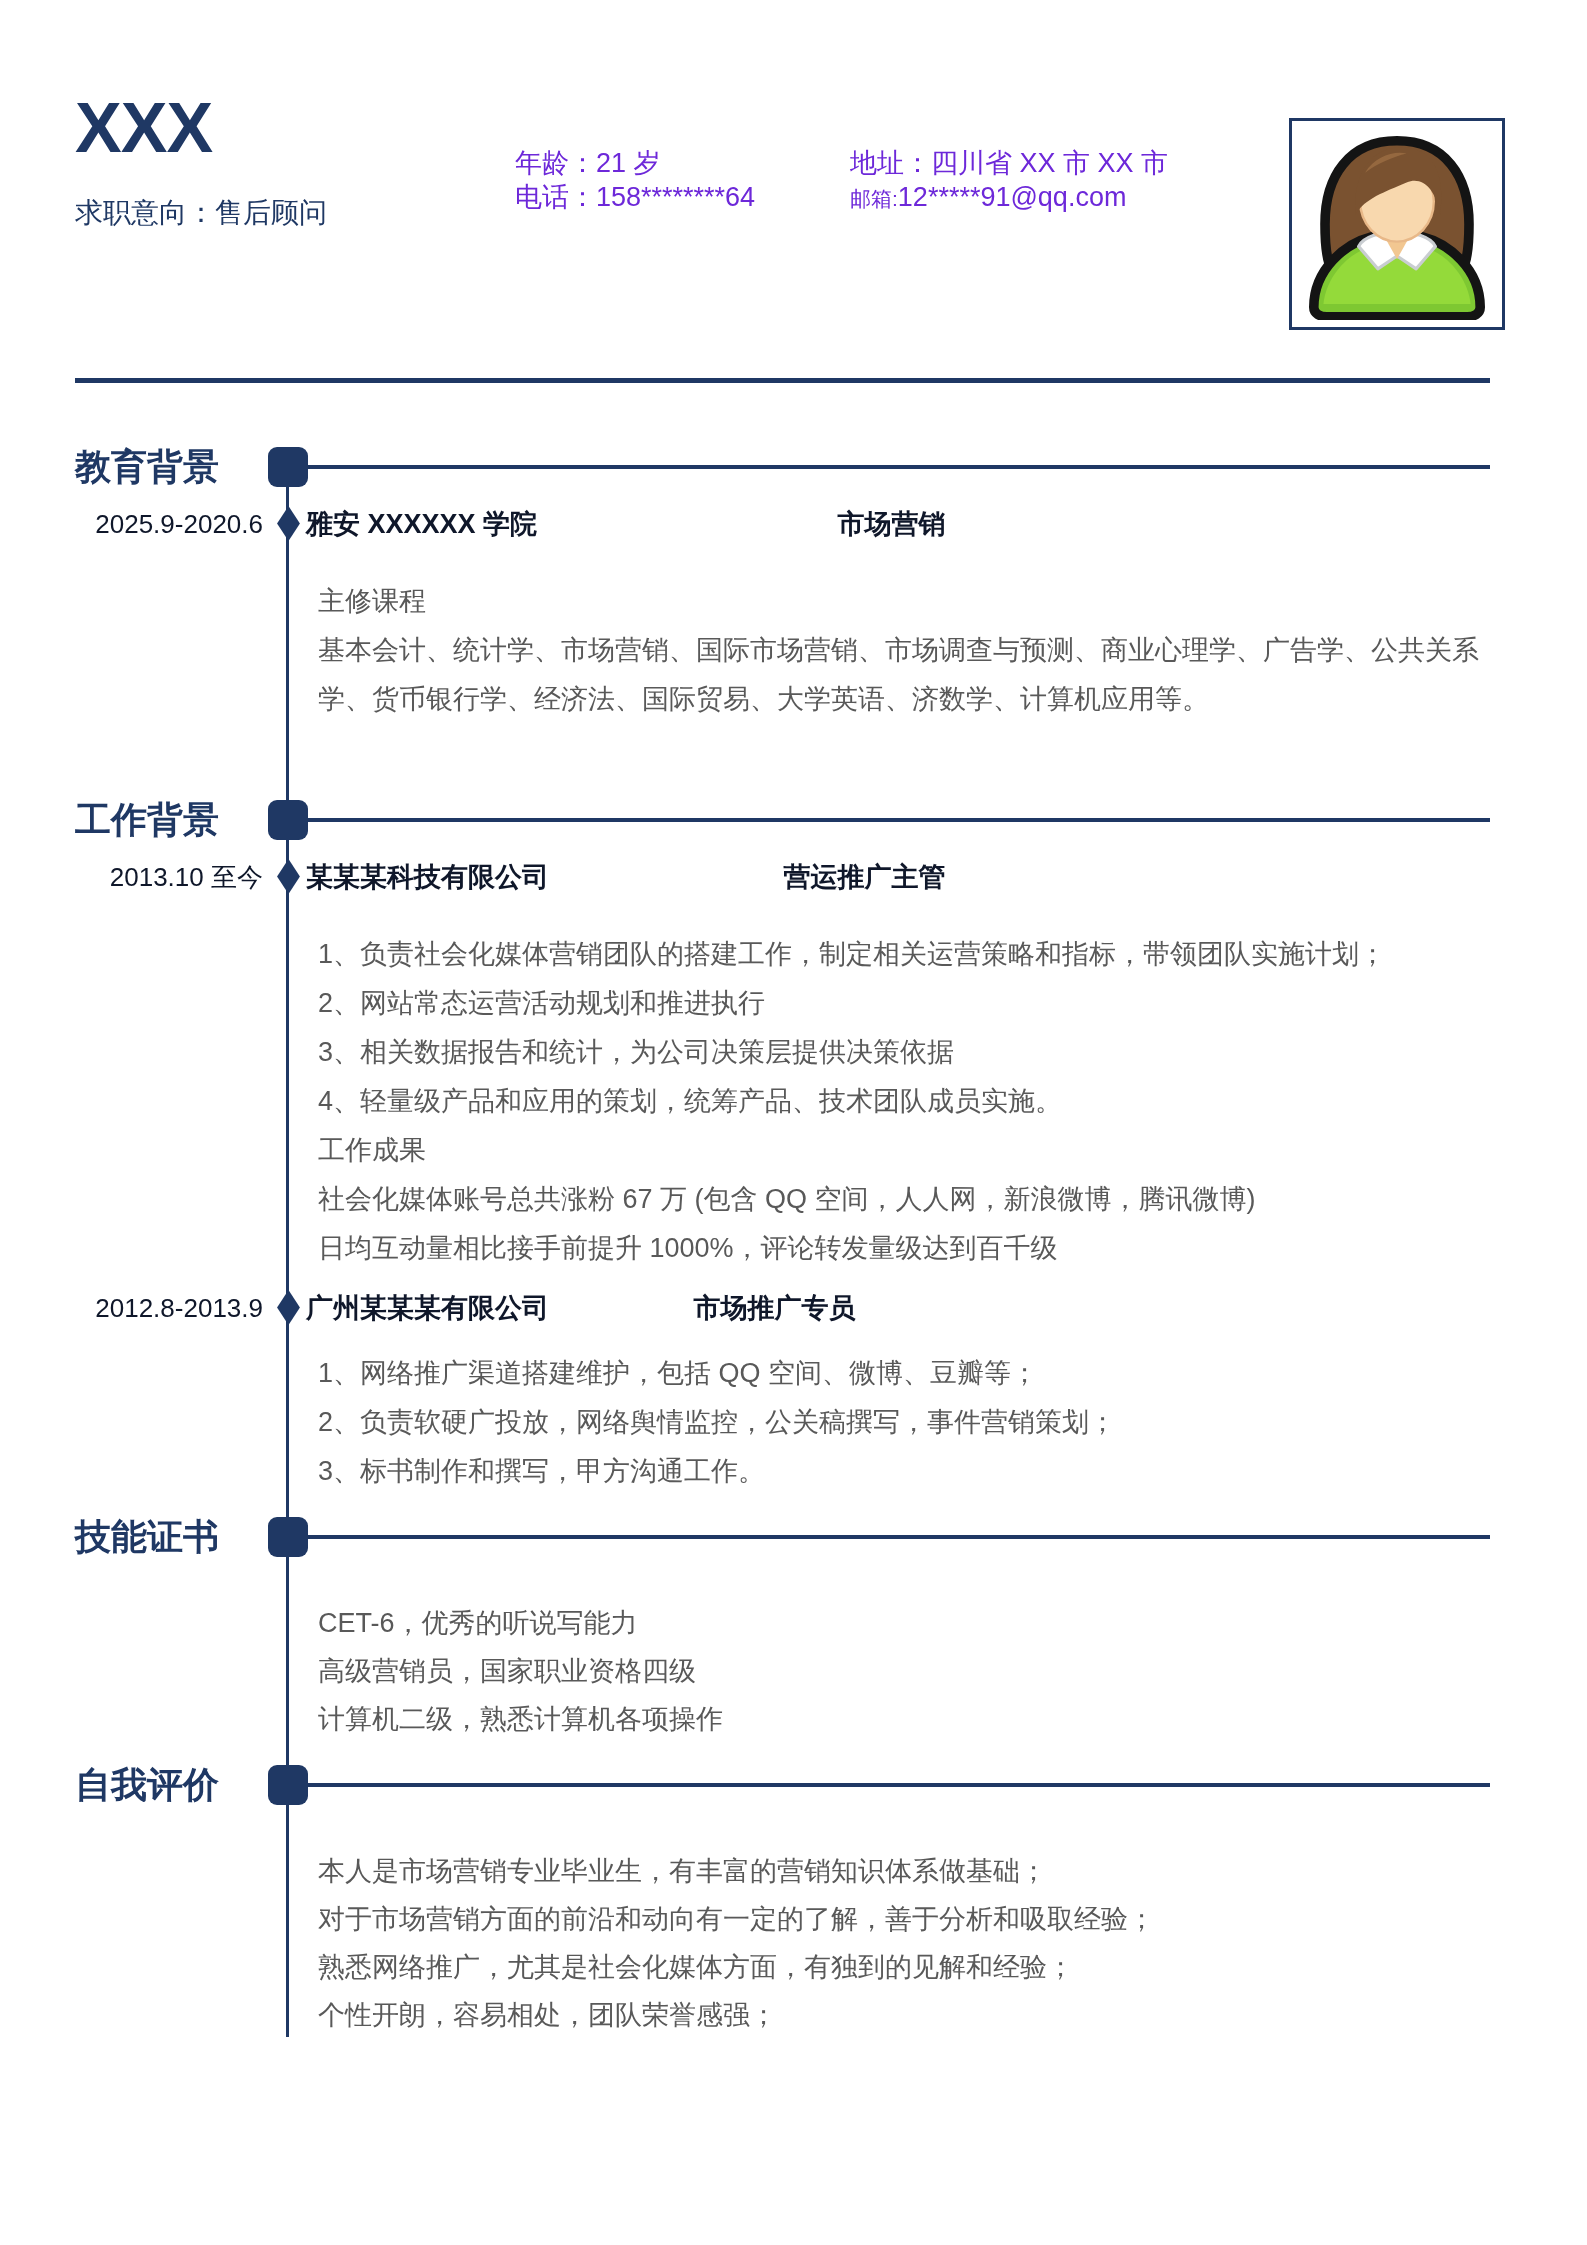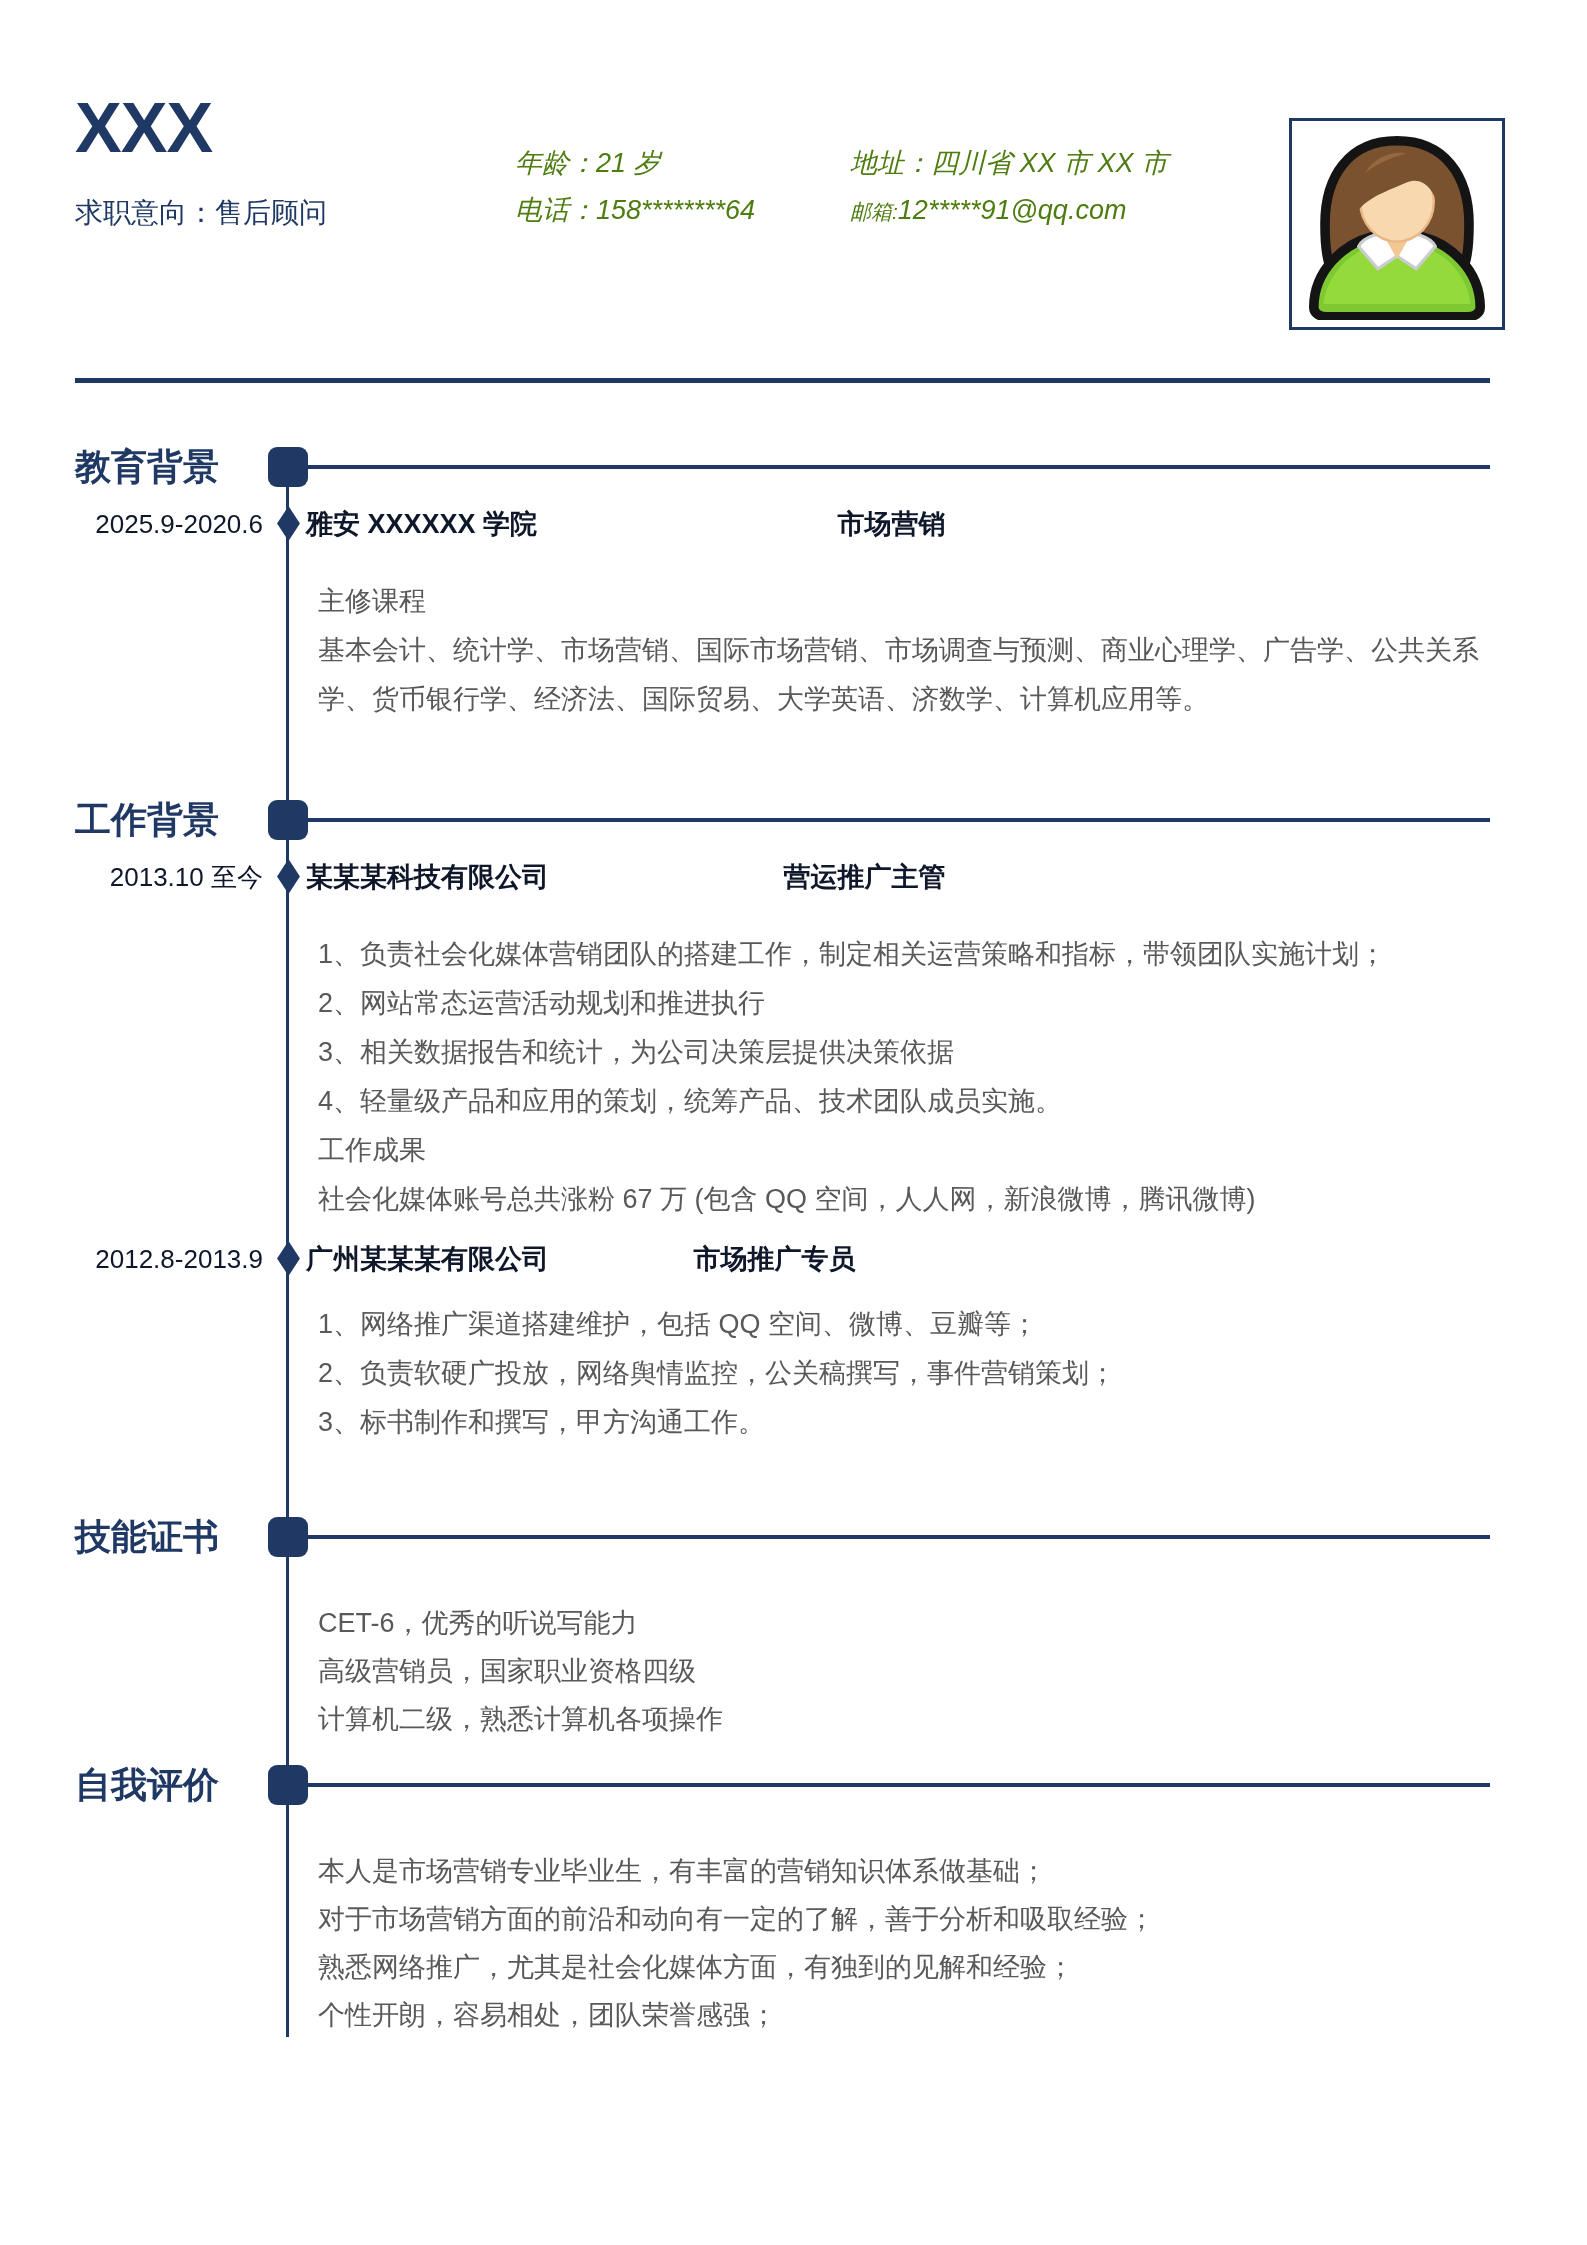--- a/index.html
+++ b/index.html
@@ -14,22 +14,22 @@
   .name {
     position:absolute; left:75px; top:88px;
     font-size:70px; font-weight:700; letter-spacing:-1px; color:#1f3864;
   }
   .job-intent {
     position:absolute; left:75px; top:194px;
     font-size:28px; color:#1f3864;
   }
   .contact {
     position:absolute; left:515px; top:146px;
-    display:grid; grid-template-columns:335px auto; row-gap:13px;
-    font-size:27px; color:#4d7c0f; line-height:34px;font-style:italic;
+    display:grid; grid-template-columns:335px auto; 
+    font-size:27px; color:#6d28d9; line-height:34px;
   }
   .contact .lbl { font-weight:400; }
   .contact .lbl.small { font-size:21px; }
   .avatar-frame {
     position:absolute; left:1289px; top:118px; width:216px; height:212px;
     border:3px solid #1f3864; background:#fff;
     display:flex; align-items:center; justify-content:center;
   }
   .avatar-frame svg { width:196px; height:192px; }
   .header-divider {
@@ -163,20 +163,21 @@
       <span class="org w470">某某某科技有限公司</span>
       <span class="role">营运推广主管</span>
     </div>
     <div class="entry-body">
       <div class="line">1、负责社会化媒体营销团队的搭建工作，制定相关运营策略和指标，带领团队实施计划；</div>
       <div class="line">2、网站常态运营活动规划和推进执行</div>
       <div class="line">3、相关数据报告和统计，为公司决策层提供决策依据</div>
       <div class="line">4、轻量级产品和应用的策划，统筹产品、技术团队成员实施。</div>
       <div class="line">工作成果</div>
       <div class="line">社会化媒体账号总共涨粉 67 万 (包含 QQ 空间，人人网，新浪微博，腾讯微博)</div>
+      <div class="line">日均互动量相比接手前提升 1000%，评论转发量级达到百千级</div>
     </div>
   </div>
 
   <div class="entry">
     <div class="entry-head">
       <span class="entry-date">2012.8-2013.9</span>
       <span class="diamond"></span>
       <span class="org w380">广州某某某有限公司</span>
       <span class="role">市场推广专员</span>
     </div>

